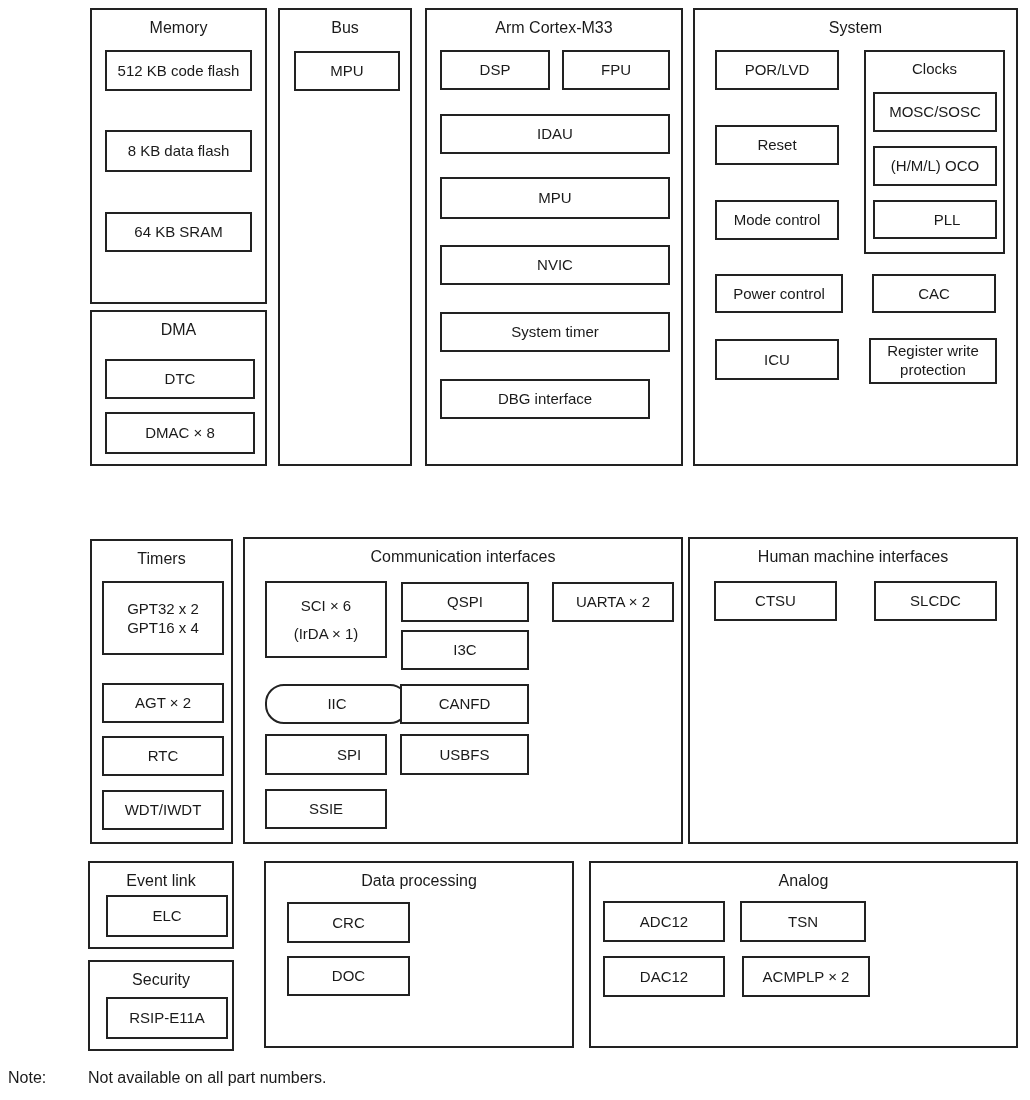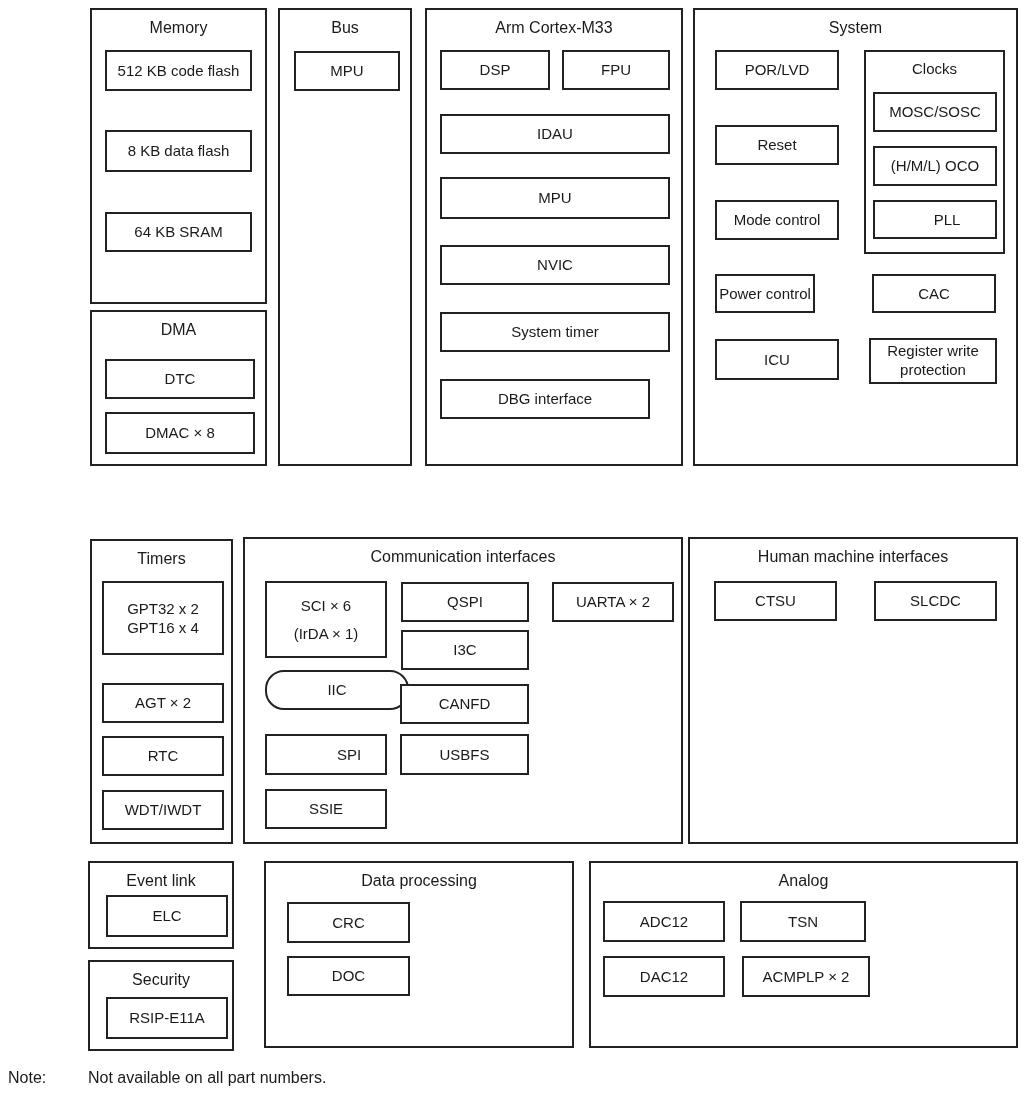--- a/index.html
+++ b/index.html
@@ -89,21 +89,21 @@
     <div class="box" style="left:13px; top:235px; width:230px; height:40px;">NVIC</div>
     <div class="box" style="left:13px; top:302px; width:230px; height:40px;">System timer</div>
     <div class="box" style="left:13px; top:369px; width:210px; height:40px;">DBG interface</div>
   </div>
 
   <div class="group" style="left:693px; top:8px; width:325px; height:458px;">
     <div class="group-title">System</div>
     <div class="box" style="left:20px; top:40px; width:124px; height:40px;">POR/LVD</div>
     <div class="box" style="left:20px; top:115px; width:124px; height:40px;">Reset</div>
     <div class="box" style="left:20px; top:190px; width:124px; height:40px;">Mode control</div>
-    <div class="box" style="left:20px; top:264px; width:100px; height:39px;">Power control</div>
+    <div class="box" style="left:20px; top:264px; width:128px; height:39px;">Power control</div>
     <div class="box" style="left:20px; top:329px; width:124px; height:41px;">ICU</div>
 
     <div class="subgroup" style="left:169px; top:40px; width:141px; height:204px;">
       <div class="group-title" style="top:8px; font-size:15px;">Clocks</div>
       <div class="box" style="left:7px; top:40px; width:124px; height:40px;">MOSC/SOSC</div>
       <div class="box" style="left:7px; top:94px; width:124px; height:40px;">(H/M/L) OCO</div>
       <div class="box" style="left:7px; top:148px; width:124px; height:39px;padding-left:24px;">PLL</div>
     </div>
 
     <div class="box" style="left:177px; top:264px; width:124px; height:39px;">CAC</div>
@@ -123,21 +123,21 @@
 
   <div class="group" style="left:243px; top:537px; width:440px; height:307px;">
     <div class="group-title">Communication interfaces</div>
     <div class="box gap-wide" style="left:20px; top:42px; width:122px; height:77px;">
       <span>SCI × 6</span>
       <span>(IrDA × 1)</span>
     </div>
     <div class="box" style="left:156px; top:43px; width:128px; height:40px;">QSPI</div>
     <div class="box" style="left:156px; top:91px; width:128px; height:40px;">I3C</div>
     <div class="box" style="left:307px; top:43px; width:122px; height:40px;">UARTA × 2</div>
-    <div class="box" style="left:20px; top:131px; width:144px; height:40px;border-radius:19px;">IIC</div>
+    <div class="box" style="left:20px; top:145px; width:144px; height:40px;border-radius:19px;">IIC</div>
     <div class="box" style="left:155px; top:145px; width:129px; height:40px;">CANFD</div>
     <div class="box" style="left:20px; top:195px; width:122px; height:41px;padding-left:46px;">SPI</div>
     <div class="box" style="left:155px; top:195px; width:129px; height:41px;">USBFS</div>
     <div class="box" style="left:20px; top:250px; width:122px; height:40px;">SSIE</div>
   </div>
 
   <div class="group" style="left:688px; top:537px; width:330px; height:307px;">
     <div class="group-title">Human machine interfaces</div>
     <div class="box" style="left:24px; top:42px; width:123px; height:40px;">CTSU</div>
     <div class="box" style="left:184px; top:42px; width:123px; height:40px;">SLCDC</div>

